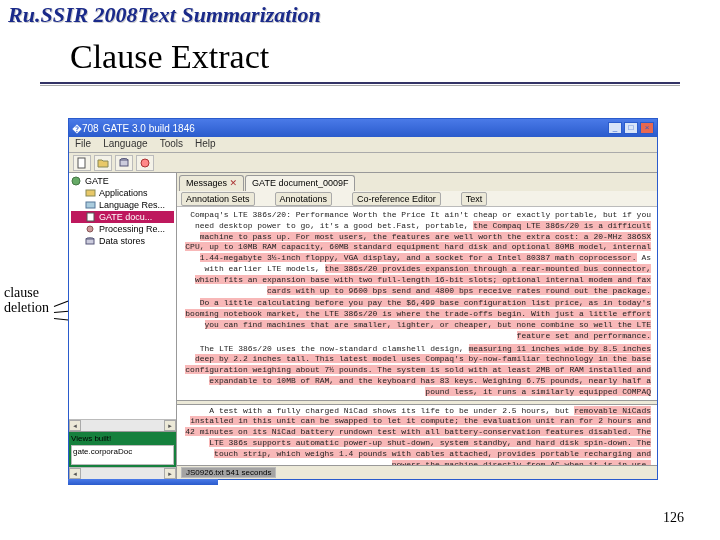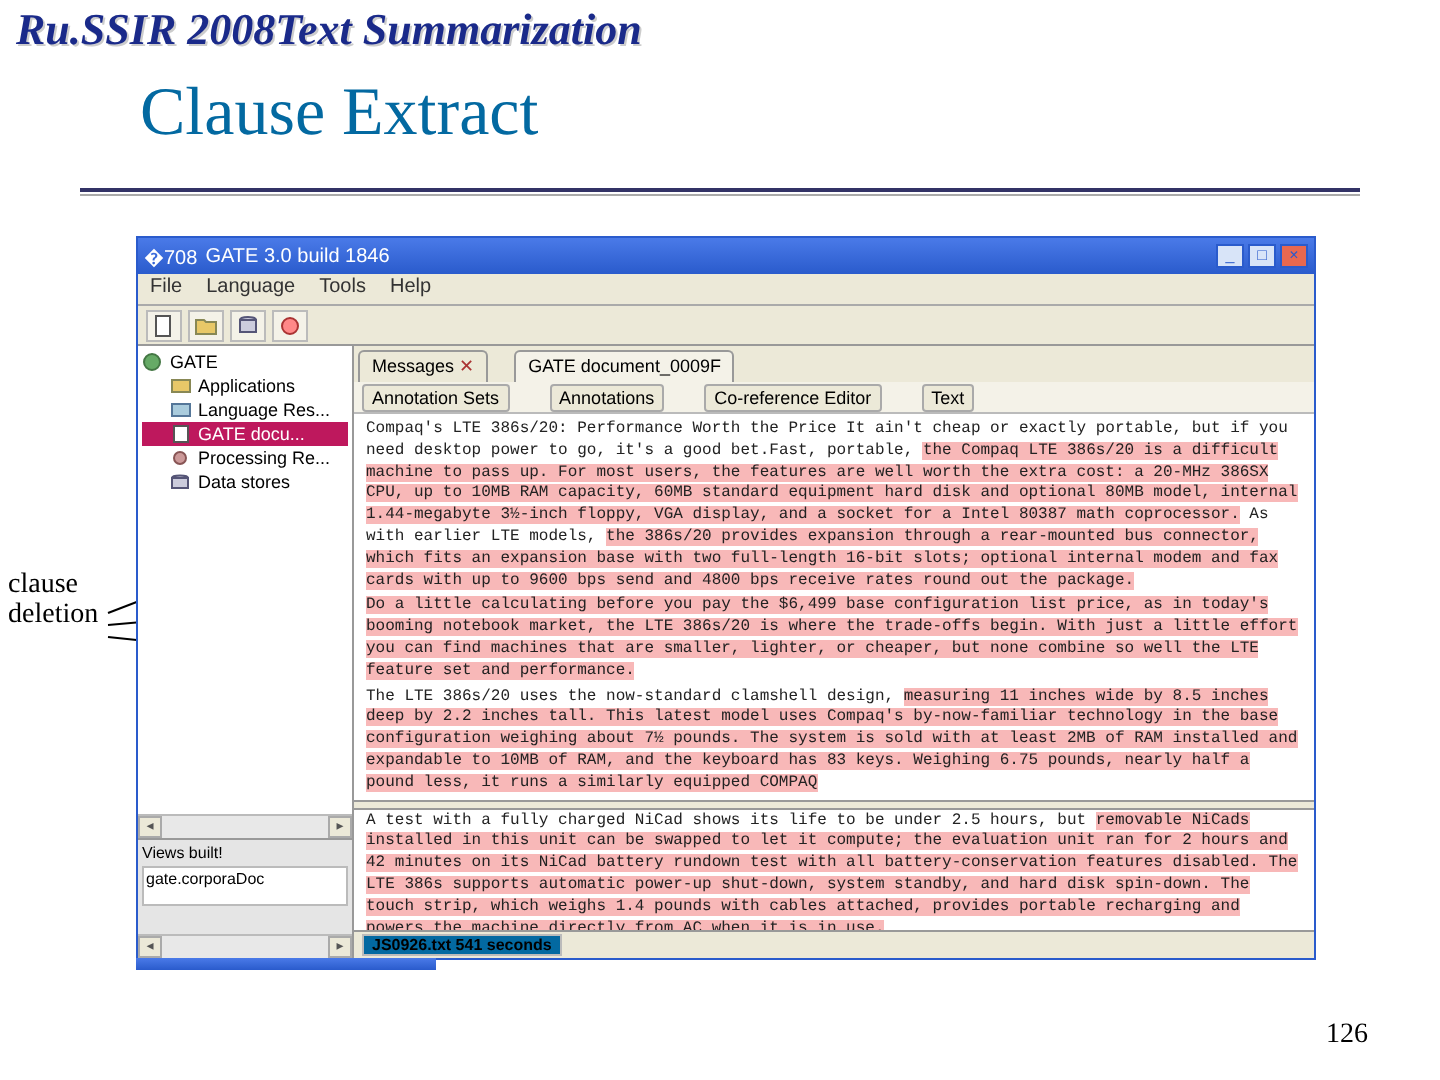--- a/index.html
+++ b/index.html
@@ -1,21 +1,21 @@
 <!DOCTYPE html>
 <html><head>
 <meta charset="utf-8">
 <style>
   * { box-sizing: border-box; margin: 0; padding: 0; }
   body { width: 720px; height: 540px; background: #fff; font-family: Arial, sans-serif; position: relative; overflow: hidden; }
   
   .header { display: flex; padding: 2px 8px 0 8px; }
   .header-left, .header-right { font-size: 22px; font-weight: bold; font-style: italic; font-family: "Times New Roman", serif; color: #1a2a8a; text-shadow: 1px 1px 0 #ccc; }
   
-  .slide-title { font-family: "Times New Roman", serif; font-size: 34px; color: #0369a1; padding: 10px 0 18px 70px; }
+  .slide-title { font-family: "Times New Roman", serif; font-size: 34px; color: #000000; padding: 10px 0 6px 70px; }
   .title-rule { margin: 0 40px 8px 40px; border: none; border-top: 2px solid #333366; border-bottom: 1px solid #aaa; height: 4px; }
   
   .annotation { position: absolute; left: 4px; top: 285px; font-family: "Times New Roman", serif; font-size: 14px; color: #000; line-height: 1.1; }
   .anno-line { position: absolute; background: #000; height: 1px; }
   .line1 { left: 54px; top: 306px; width: 120px; transform: rotate(-21deg); transform-origin: left; }
   .line2 { left: 54px; top: 312px; width: 130px; transform: rotate(-5deg); transform-origin: left; }
   .line3 { left: 54px; top: 318px; width: 170px; transform: rotate(6deg); transform-origin: left; }
   
   .page-num { position: absolute; right: 36px; bottom: 14px; font-family: "Times New Roman", serif; font-size: 14px; }
   
@@ -33,36 +33,36 @@
   .body-area { display: flex; height: calc(100% - 54px); }
   .sidebar { width: 108px; background: #fff; border-right: 1px solid #999; display: flex; flex-direction: column; }
   .tree { flex: 1; padding: 2px; font-size: 9px; overflow: hidden; }
   .tree-node { display: flex; align-items: center; gap: 2px; padding: 1px 0; white-space: nowrap; overflow: hidden; }
   .tree-node.sel { background: #be185d; color: #fff; }
   .tree-node.sub { padding-left: 14px; }
   .tico { width: 12px; height: 10px; display: inline-block; flex-shrink: 0; }
   .scroll-h { height: 12px; background: #ece9d8; display: flex; border-top: 1px solid #bbb; }
   .scroll-h .track { flex: 1; background: #e8e8e8; }
   .scroll-h .btn { width: 12px; background: #ece9d8; border: 1px solid #aaa; font-size: 7px; text-align: center; line-height: 9px; color: #555; }
-  .views-box { height: 48px; border-top: 1px solid #999; padding: 2px; font-size: 8px; background: #e5e5e5; overflow: hidden; }
+  .views-box { height: 36px; border-top: 1px solid #999; padding: 2px; font-size: 8px; background: #15803d; overflow: hidden; }
   
   .content { flex: 1; display: flex; flex-direction: column; background: #ece9d8; }
-  .tabrow { height: 18px; display: flex; gap: 13px; padding: 2px 2px 0 2px; background: #ece9d8; font-size: 9px; }
+  .tabrow { height: 18px; display: flex; gap: 1px; padding: 2px 2px 0 2px; background: #ece9d8; font-size: 9px; }
   .tab { padding: 2px 6px; background: #ece9d8; border: 1px solid #999; border-bottom: none; border-radius: 3px 3px 0 0; }
   .tab.active { background: #f4f2e8; }
   .subrow { height: 16px; display: flex; gap: 20px; padding: 2px 4px; background: #f4f2e8; border-bottom: 1px solid #bbb; font-size: 9px; align-items: center; }
   .subbtn { padding: 1px 4px; border: 1px solid #aaa; background: #ece9d8; border-radius: 2px; }
   
-  .textpane { flex: 1; background: #fff; padding: 3px 6px; font-family: "Courier New", monospace; font-size: 8px; line-height: 1.35; overflow: hidden; position: relative; color: #222; }
+  .textpane { flex: 1; background: #fff; padding: 3px 6px; font-family: "Courier New", monospace; font-size: 8px; line-height: 1.35; overflow: hidden; position: relative; color: #222; text-align: right; }
   .hl { background: #f8b8b8; }
   .para { margin-bottom: 2px; }
   .divider-row { height: 5px; background: #ece9d8; border-top: 1px solid #999; border-bottom: 1px solid #999; margin: 1px -6px; }
   
   .status { height: 14px; background: #ece9d8; border-top: 1px solid #999; font-size: 8px; padding: 1px 4px; display: flex; }
-  .status-seg { border: 1px solid #bbb; padding: 0 4px; margin-right: 2px; background: #0369a1; font-weight: bold; }
+  .status-seg { border: 1px solid #bbb; padding: 0 4px; margin-right: 2px; background: #a3a3a3; }
   .footer-band { position: absolute; left: -1px; bottom: -6px; width: 150px; height: 6px; background: linear-gradient(#4a7ae8,#2a5bcc); }
 </style>
 </head>
 <body>
 
 <div class="header">
   <div class="header-left">Ru.SSIR 2008</div>
   <div class="header-right">Text Summarization</div>
 </div>
 

